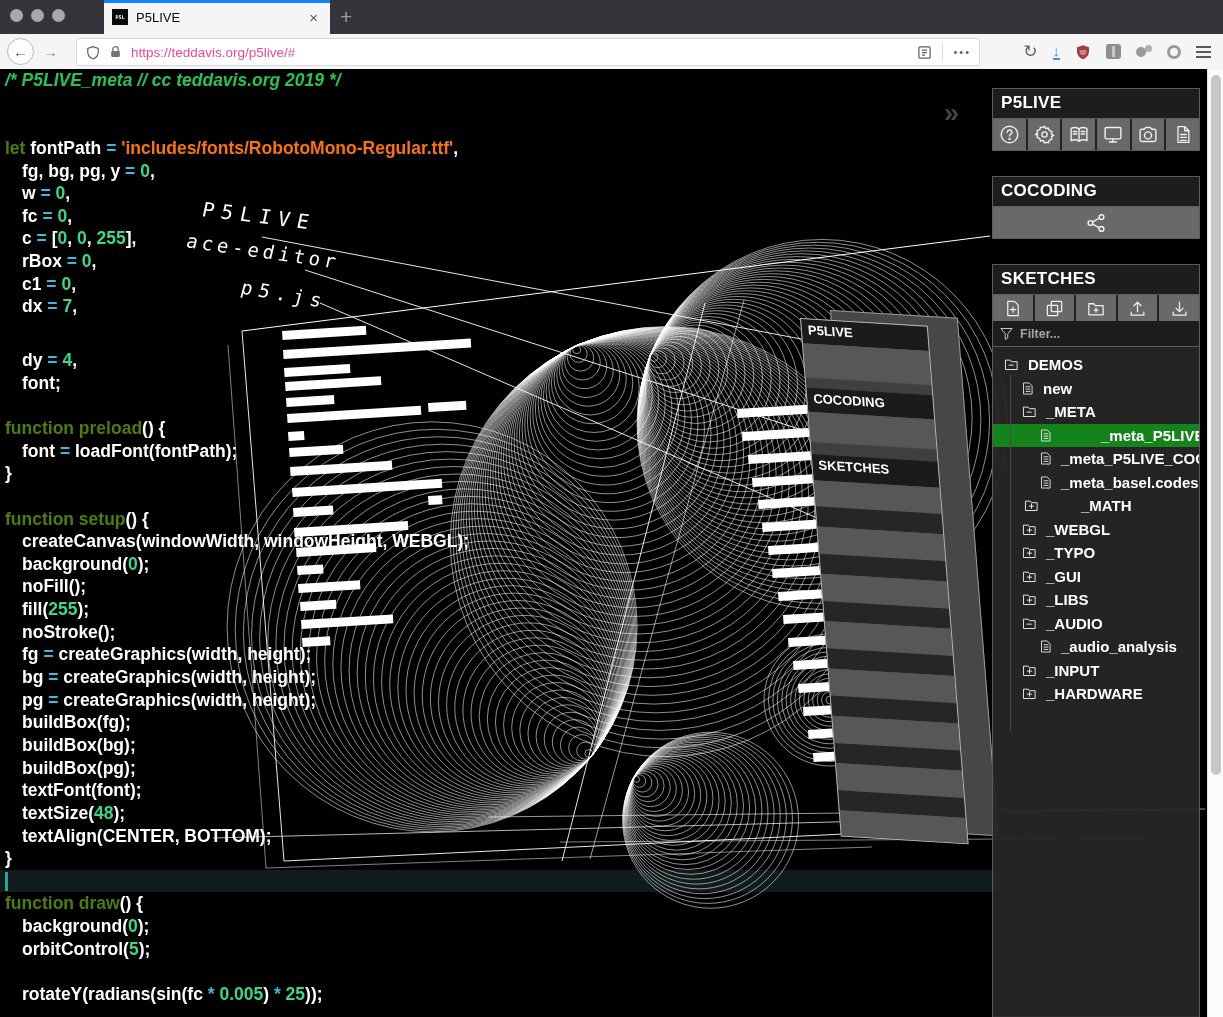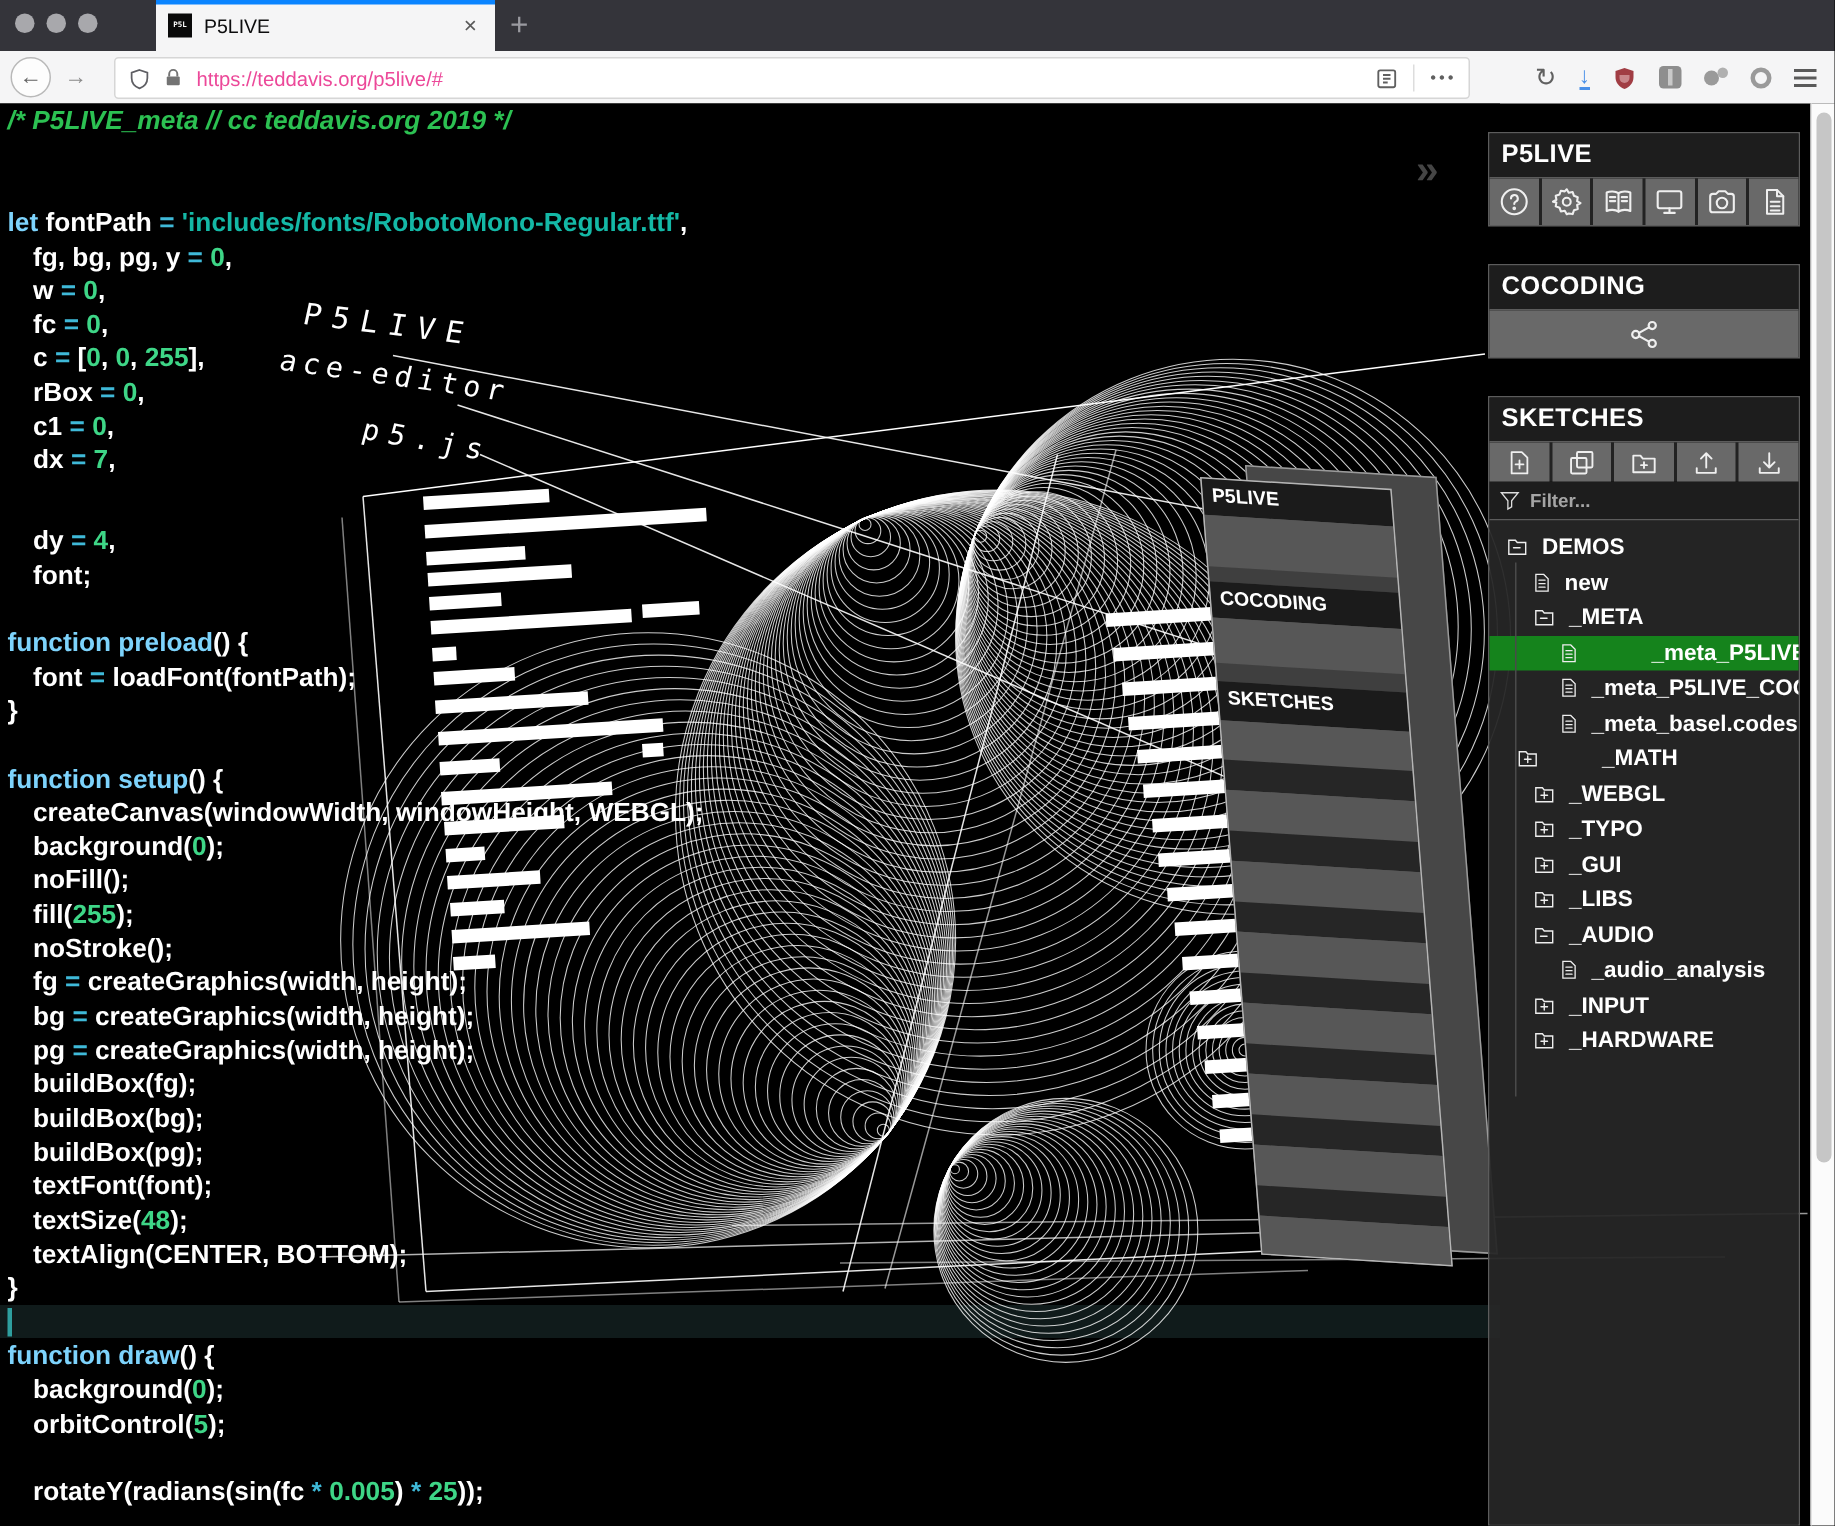--- a/index.html
+++ b/index.html
@@ -44,22 +44,22 @@
   .extcircles i:nth-child(2){ width:7px; height:7px; right:0; top:1px; background:#b0b0b0; }
   .extwheel { width:14px; height:14px; border:3.5px solid #9a9a9a; border-radius:50%; }
   .burger i { display:block; width:15px; height:2px; background:#5a5a5a; margin:3px 0; }
 
   
   .editor { position:absolute; left:0; top:69px; width:1000px; height:948px; background:#000; z-index:1; }
   .cl { height:22.65px; line-height:22.65px; font-size:17.5px; font-weight:700; color:#fff;
     white-space:pre; padding-left:5px; position:relative; }
   .cl.al { background:#101b1b; }
   .c  { color:#2cc152; font-style:italic; }
-  .k  { color:#7dd3fc; }
-  .s  { color:#14b8a6; }
+  .k  { color:#4d7c0f; }
+  .s  { color:#f97316; }
   .n  { color:#3ed687; }
   .o  { color:#3fb9d8; }
   .cursor { position:absolute; left:5px; top:2px; width:3px; height:19px; background:#2e9e9e; }
 
   
   #scene { position:absolute; left:0; top:69px; z-index:2; }
   .l3d { position:absolute; z-index:4; color:#fff; font-family:"DejaVu Sans Mono",monospace; white-space:nowrap; }
   #l3d-1 { left:202px; top:204px; font-size:20px; letter-spacing:7px; transform:rotate(7deg) skewX(-5deg); }
   #l3d-2 { left:186px; top:240px; font-size:19px; letter-spacing:4px; transform:rotate(8deg) skewX(-5deg); }
   #l3d-3 { left:241px; top:283px; font-size:19px; letter-spacing:6px; transform:rotate(10deg) skewX(-5deg); }
@@ -611,21 +611,21 @@
           </svg>
           <span>_meta_P5LIVE_COCODING</span>
         </div>
         <div class="trow" style="padding-left: 46px;">
           <svg width="14" height="15" viewBox="0 0 24 24">
             <path d="M5 2.5 h9 l5 5 V21.5 H5 Z"></path>
             <path d="M8.5 9 h7 M8.5 13 h7 M8.5 17 h7"></path>
           </svg>
           <span>_meta_basel.codes</span>
         </div>
-        <div class="trow" style="padding-left: 17px; gap: 41px;">
+        <div class="trow" style="padding-left: 30px; gap: 41px;">
           <svg width="17" height="15" viewBox="0 0 24 24">
             <path d="M3 5 h7 l2 2.5 h9 V20 H3 Z"></path>
             <path d="M8.5 13 h7 M12 9.5 v7"></path>
           </svg>
           <span>_MATH</span>
         </div>
         <div class="trow" style="padding-left: 28px;">
           <svg width="17" height="15" viewBox="0 0 24 24">
             <path d="M3 5 h7 l2 2.5 h9 V20 H3 Z"></path>
             <path d="M8.5 13 h7 M12 9.5 v7"></path>

